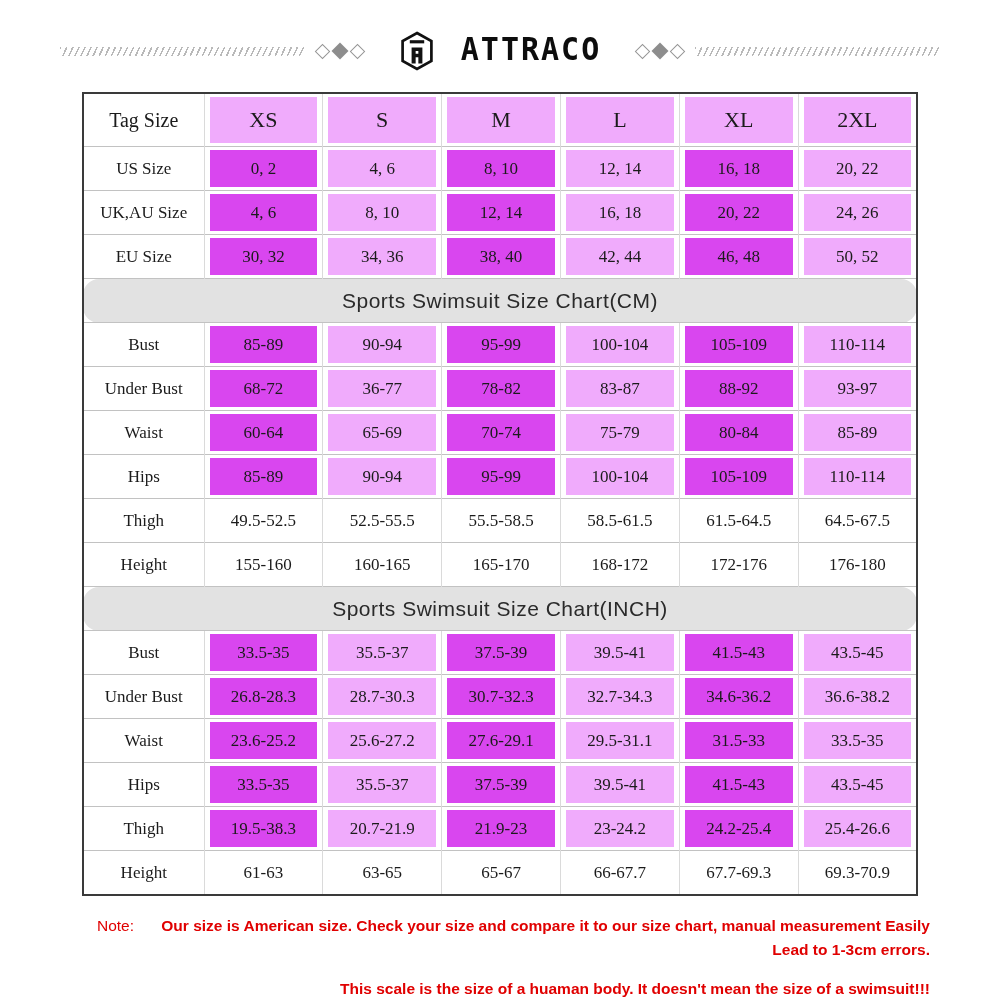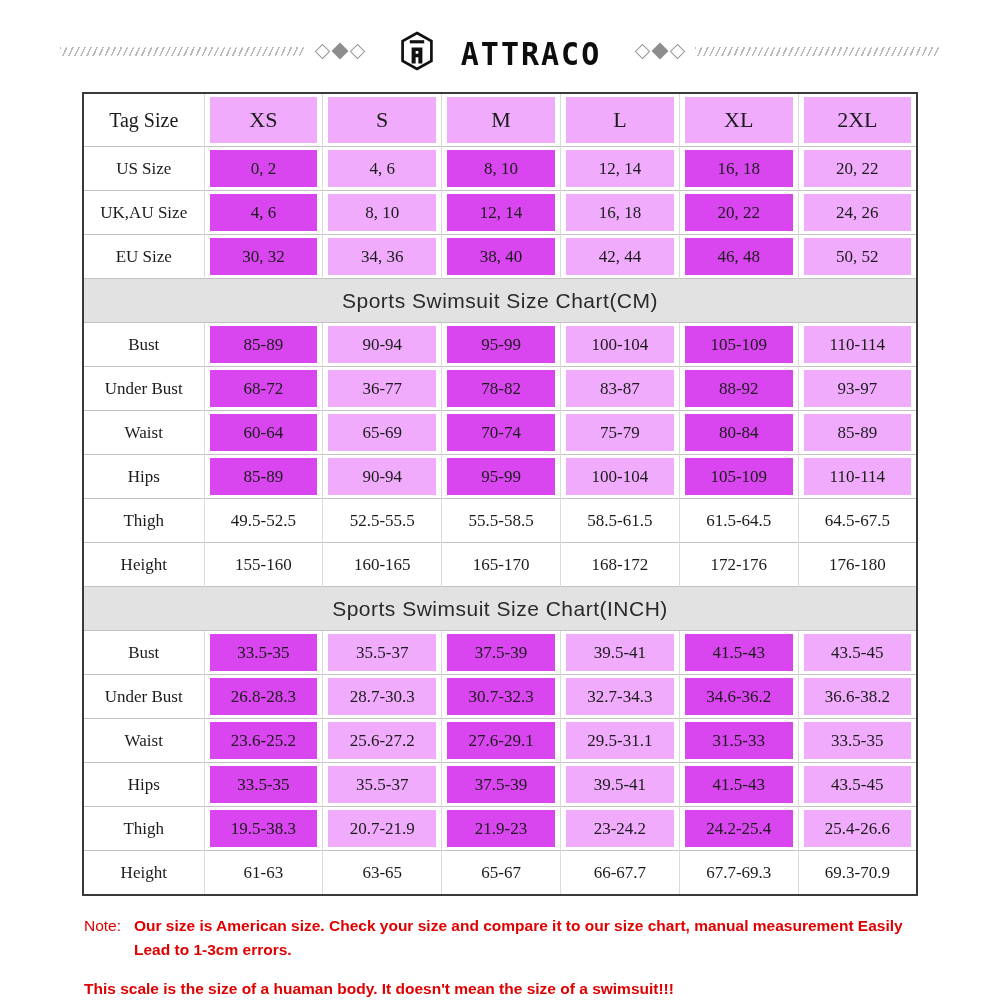--- a/index.html
+++ b/index.html
@@ -4,41 +4,41 @@
 <style>
   html,body{margin:0;padding:0;background:#ffffff;}
   body{width:1000px;height:1000px;overflow:hidden;font-family:"Liberation Serif",serif;}
 
   
   .brand-bar{display:flex;align-items:center;margin:30px 60px 0 60px;height:42px;}
   .hatch{flex:1;height:9px;background:repeating-linear-gradient(115deg,#b9b9b9 0 1.5px,transparent 1.5px 5.5px);}
   .diamonds{display:flex;align-items:center;gap:6px;margin:0 12px;}
   .d-o{width:9px;height:9px;border:1.5px solid #979797;transform:rotate(45deg);background:#fff;}
   .d-f{width:12px;height:12px;background:#8d8d8d;transform:rotate(45deg);}
-  .logo{display:flex;align-items:flex-end;gap:26px;margin:0 24px;}
+  .logo{display:flex;align-items:flex-start;gap:26px;margin:0 24px;}
   .badge{display:block;}
   .wordmark{font-family:"DejaVu Sans Mono",monospace;font-weight:bold;font-size:30px;letter-spacing:2px;color:#0d0d0d;transform:scaleY(1.05);}
 
   
   table.size-chart{margin:20px 0 0 82px;width:836px;border-collapse:collapse;border:2px solid #3a3a3a;table-layout:fixed;color:#1b1b1b;padding-left:17px;}
   td{border-top:1px solid #c2c2c2;border-left:1px solid #dadada;padding:0;text-align:center;vertical-align:middle;height:43px;font-size:17px;}
   td:first-child{border-left:none;}
   tr:first-child td{border-top:none;}
   .hrow td{height:52px;}
   .blk{display:flex;align-items:center;justify-content:center;height:37px;margin:3px 5px;}
   .hrow .blk{height:46px;}
   .g{background:#d946ef;}
   .l{background:#f0abfc;}
   .hdr{font-size:22px;}
   .corner{font-size:20px;}
-  .band{background:#e2e2e2;font-family:"Liberation Sans",sans-serif;font-size:21px;letter-spacing:.5px;color:#2a2a2a;}
+  .band{background:#e2e2e2;font-family:"Liberation Sans",sans-serif;font-size:21px;letter-spacing:.5px;color:#2a2a2a;border-radius:16px;}
 
   
   .note{margin:18px 0 0 84px;width:846px;font-family:"Liberation Sans",sans-serif;font-size:15.5px;color:#e00000;line-height:1.55;}
-  .note-row{display:flex;}
+  .note-row{display:flex;text-align:right;}
   .note-label{flex:none;width:50px;}
   .note-body{flex:1;}
   .note-line{display:block;font-weight:bold;}
   .para2{margin-top:15px;flex-direction:column;}
 </style>
 </head>
 <body>
 
 <div class="brand-bar">
   <div class="hatch"></div>

